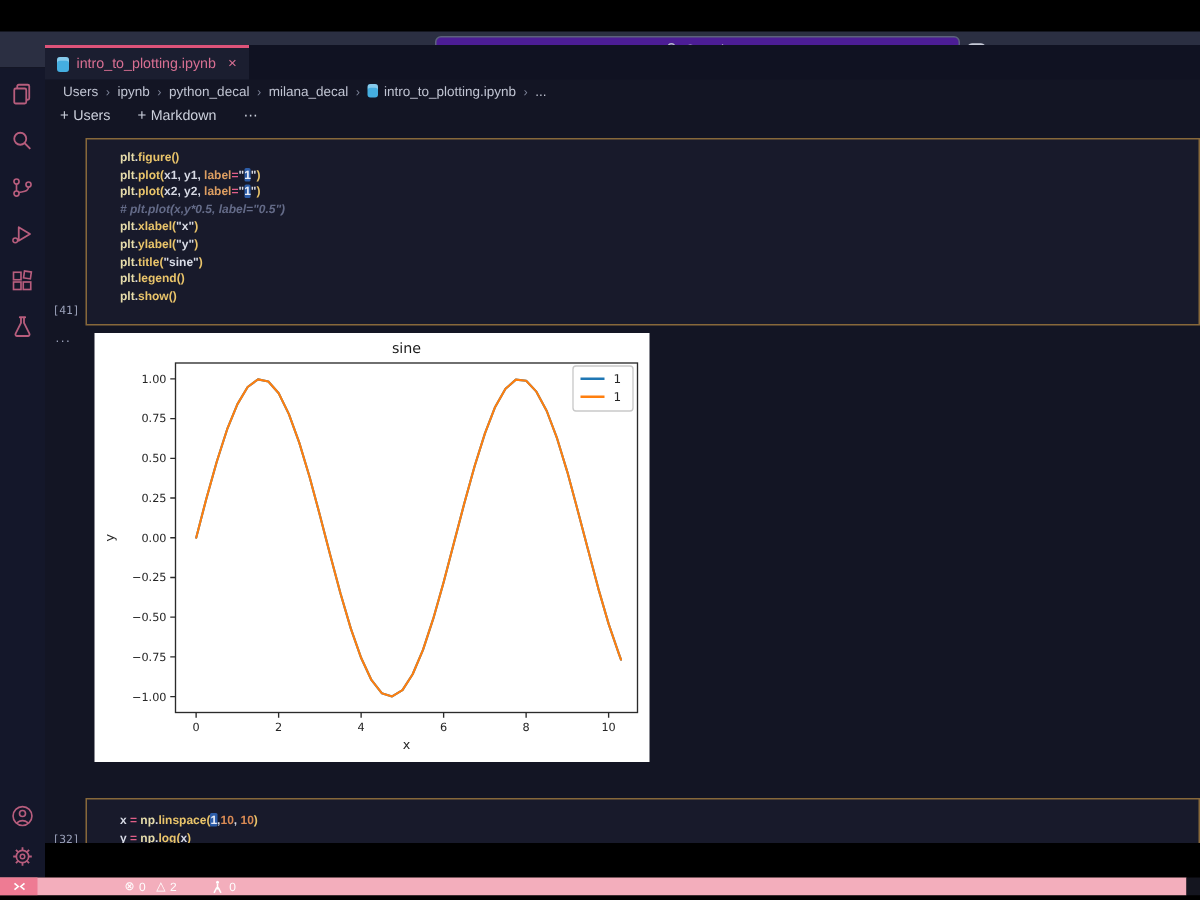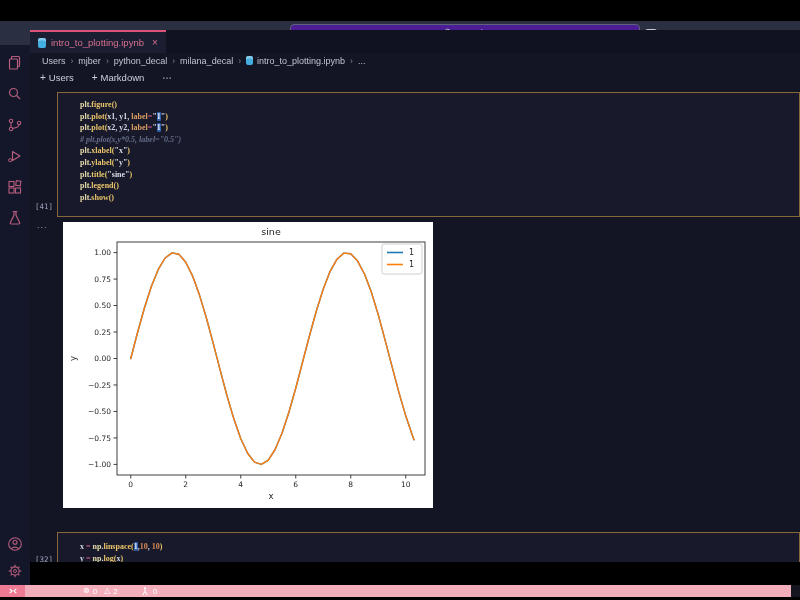--- a/index.html
+++ b/index.html
@@ -34,21 +34,21 @@
   .bc-sep{color:#7e8499;font-size:8.5px}
   .bc-item{display:flex;align-items:center;gap:4px}
   .nbtoolbar{position:absolute;left:0;top:38px;width:100%;height:18px;display:flex;align-items:center;
              padding-left:10px;gap:18px;font-size:9.5px;color:#ccd0dc;box-sizing:border-box}
   .nb-btn{display:flex;align-items:center;gap:3px}
   .plus{font-size:10px}
   
   .cell{position:absolute;left:27px;right:0;background:#181a2b;border:1px solid #87683a;box-sizing:border-box;overflow:hidden}
   .cell1{top:62px;height:125px}
   .cell2{top:502px;height:38px}
-  .code{font-family:Liberation Serif, serif;font-size:8px;font-weight:700;
+  .code{font-family:Liberation Sans, sans-serif;font-size:8px;font-weight:700;
         line-height:11.6px;padding:6px 0 0 22px;white-space:pre}
   .cell2 .code{padding-top:8px}
   .t-mod{color:#e6dcab}.t-fn{color:#e9c46a}.t-base{color:#d6d9e4}.t-param{color:#dd9e62}
   .t-op{color:#e25f88}.t-num{color:#d98a54}.t-str{color:#d9dce6}
   .t-com{color:#646b88;font-style:italic}
   .t-hl{color:#e6eaf5;background:#2d5da8;border-radius:1px}
   .exec{position:absolute;font-family:"DejaVu Sans Mono","Liberation Mono",monospace;font-size:7.5px;color:#9aa0b8}
   .exec1{left:5px;top:172px}
   .exec2{left:5px;top:525px}
   .out-more{position:absolute;left:7px;top:190px;color:#9aa0b8;font-size:9px;letter-spacing:1px}
@@ -172,21 +172,21 @@
       <span class="tab-close">×</span>
     </div>
   </div>
 
   <div class="breadcrumb">
       <span class="bc-item">
         <span>Users</span>
       </span>
       <span class="bc-sep">›</span>
       <span class="bc-item">
-        <span>mjber</span>
+        <span>ipynb</span>
       </span>
       <span class="bc-sep">›</span>
       <span class="bc-item">
         <span>python_decal</span>
       </span>
       <span class="bc-sep">›</span>
       <span class="bc-item">
         <span>milana_decal</span>
       </span>
       <span class="bc-sep">›</span>

